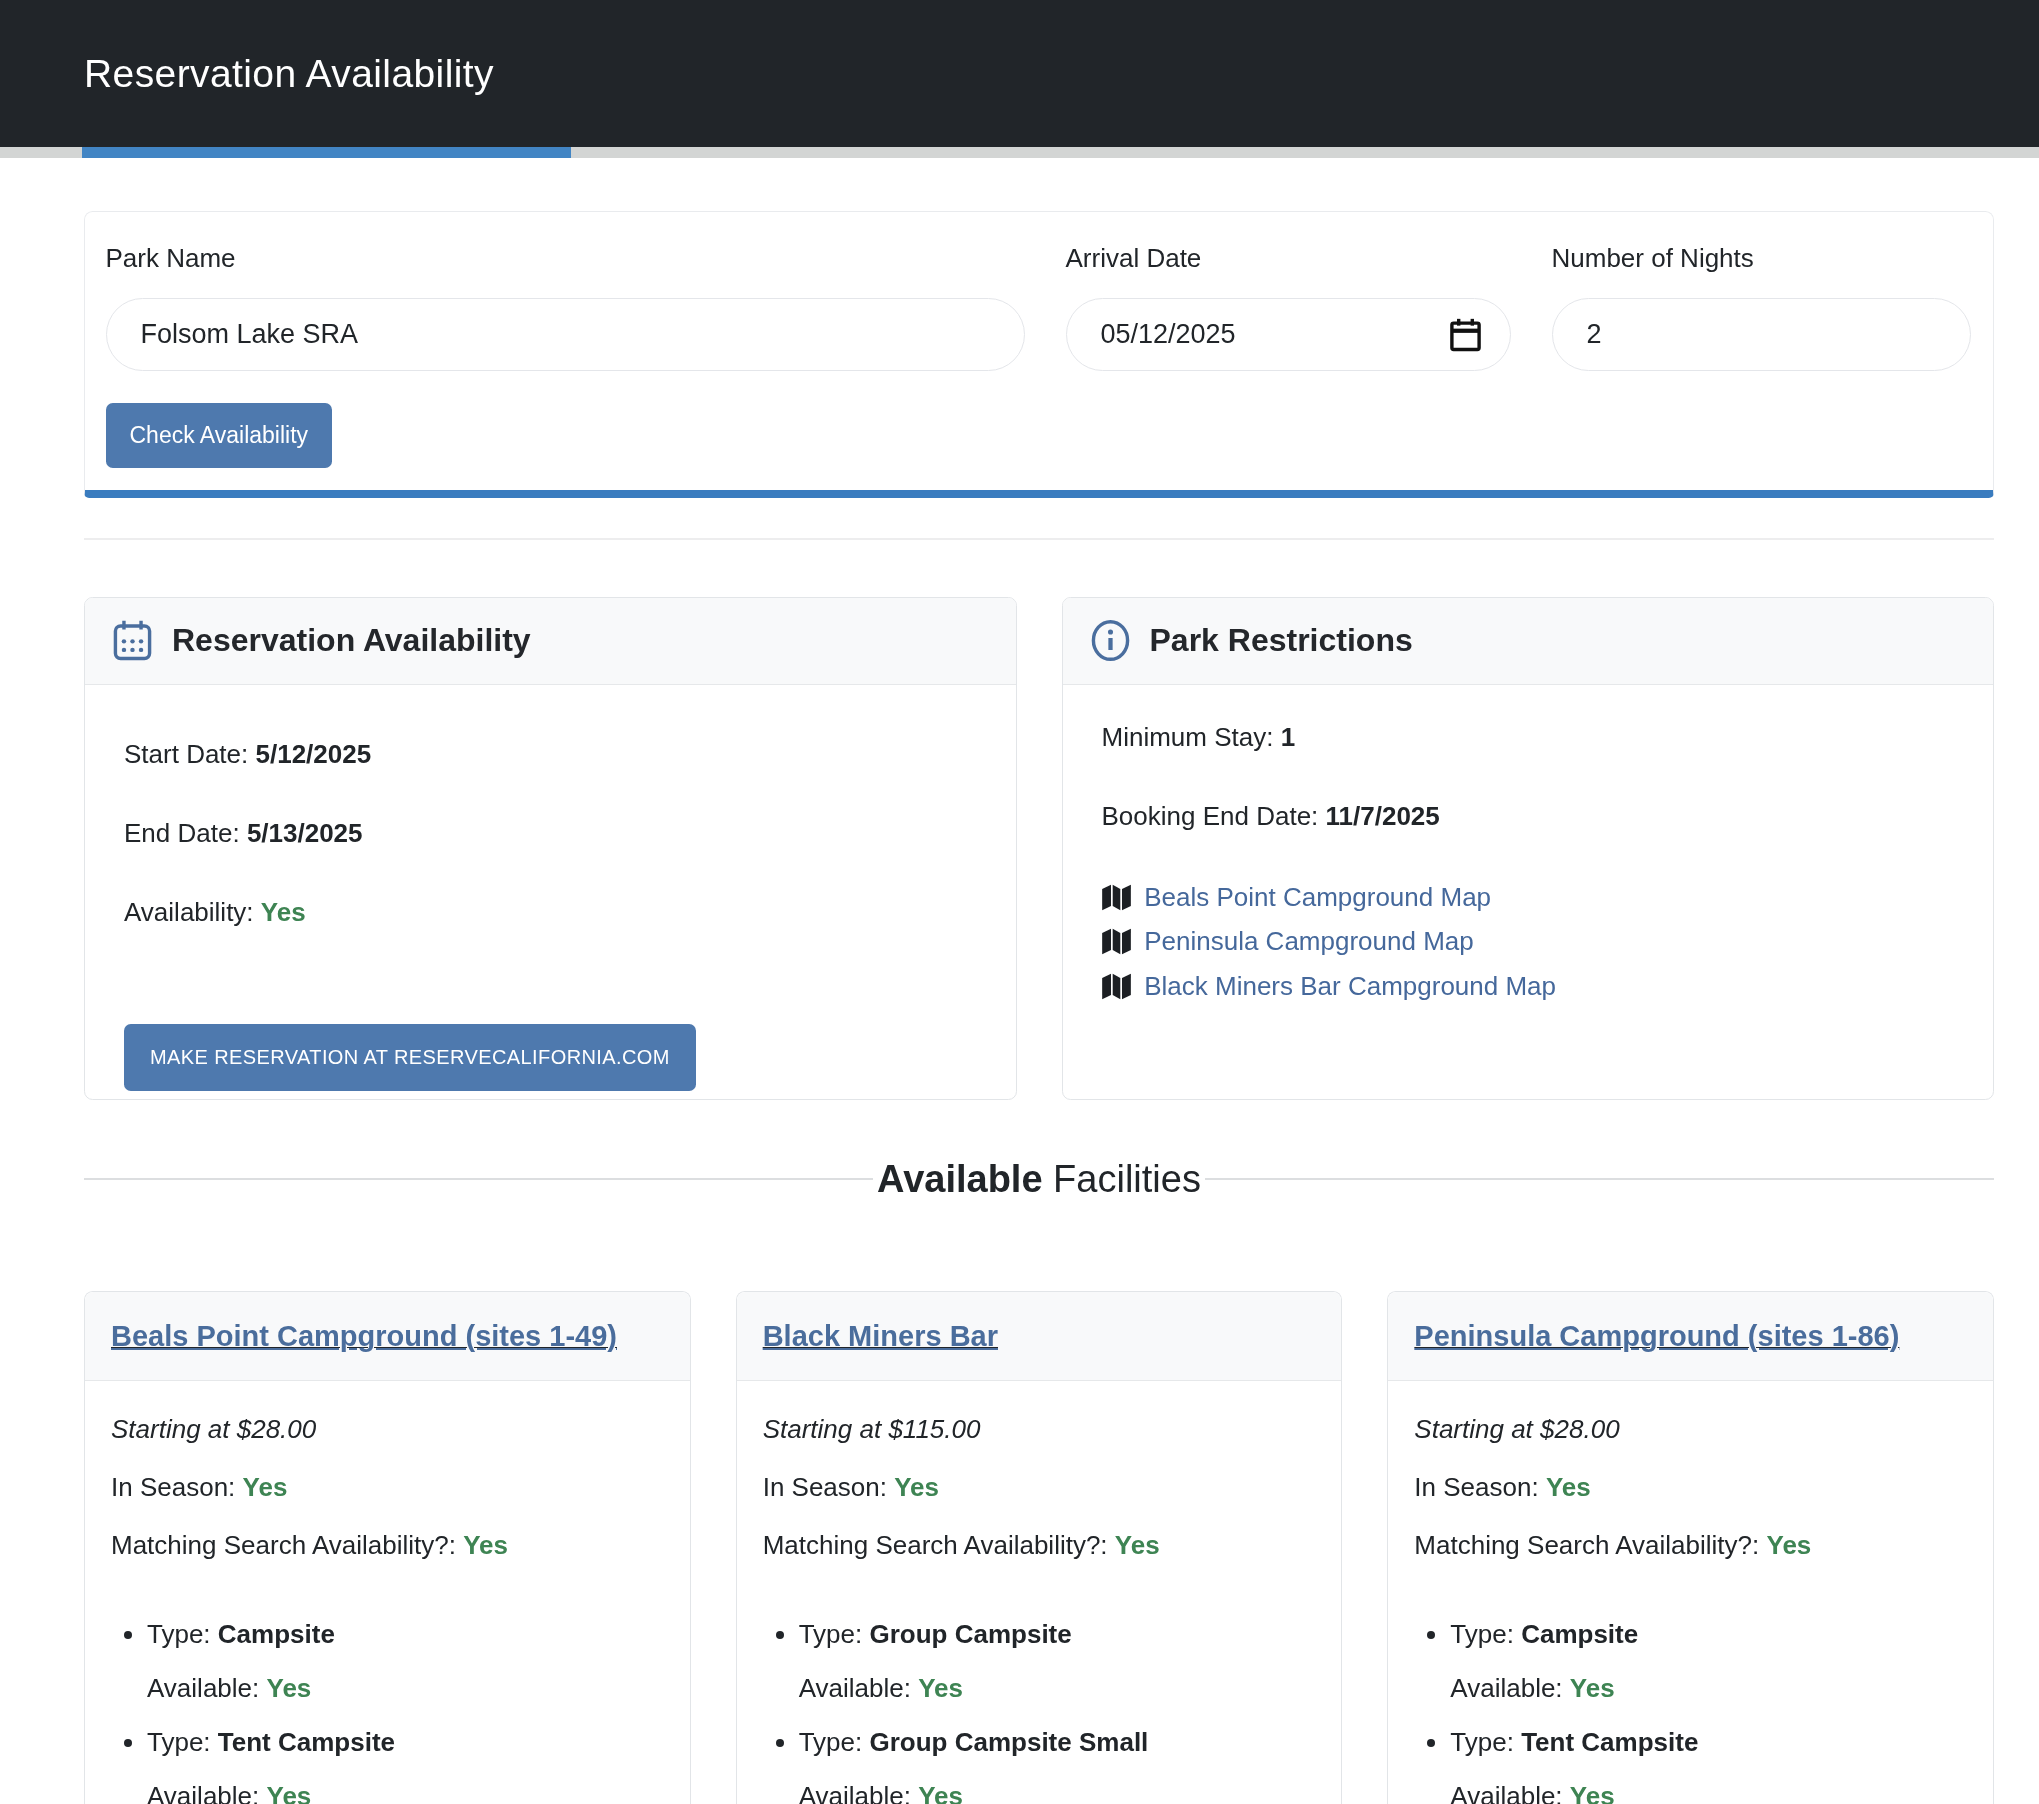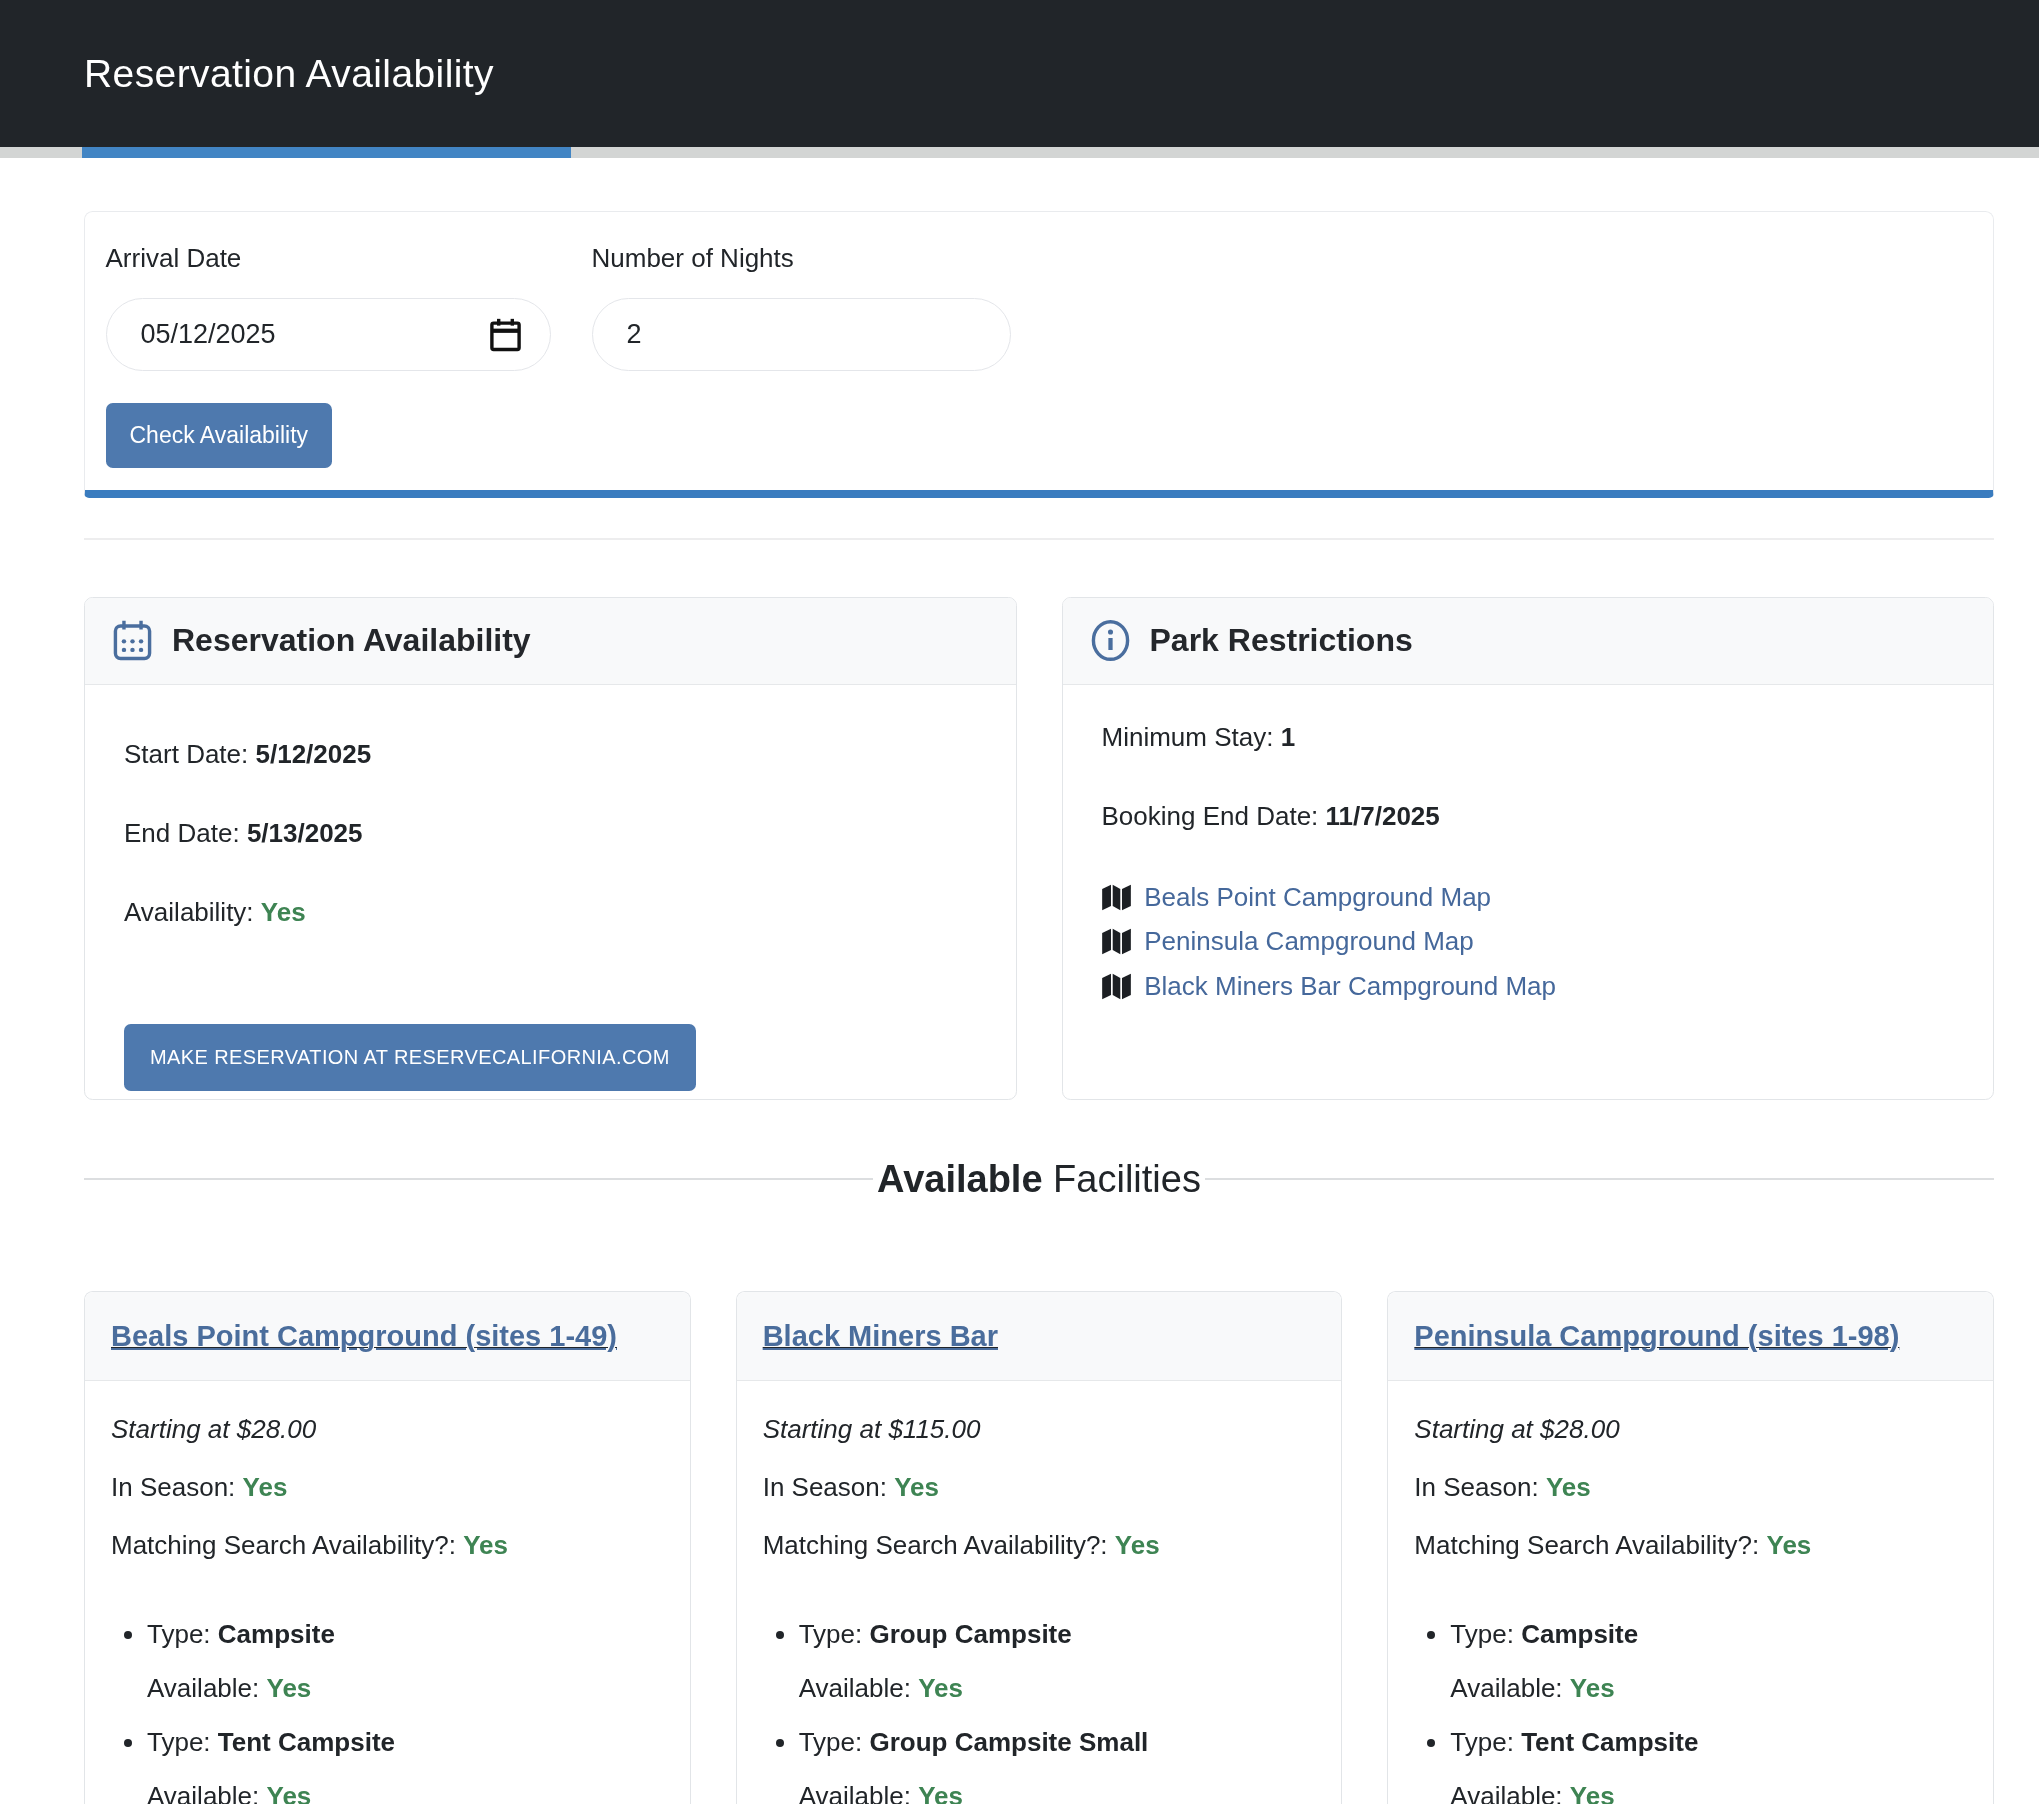--- a/index.html
+++ b/index.html
@@ -92,20 +92,26 @@
   <div class="title">Reservation Availability</div>
 </div>
 <div class="progress-track">
   <div class="progress-fill"></div>
 </div>
 
 <div class="container">
 
   <div class="search-card">
     <div class="field-row">
+      <div class="field field-park">
+        <label>Park Name</label>
+        <div class="input-wrap">
+          <input type="text" value="Folsom Lake SRA" style="">
+        </div>
+      </div>
       <div class="field field-arrival">
         <label>Arrival Date</label>
         <div class="input-wrap">
           <input type="text" value="05/12/2025" style="">
           <svg class="date-picker-icon" viewBox="0 0 38 40" fill="none" stroke="#111" stroke-width="4">
             <rect x="3" y="6" width="32" height="31" rx="2"></rect>
             <line x1="3" y1="15" x2="35" y2="15" stroke-width="5"></line>
             <line x1="11" y1="1" x2="11" y2="9"></line>
             <line x1="27" y1="1" x2="27" y2="9"></line>
           </svg>
@@ -265,21 +271,21 @@
           <li>
             <div><span>Type:</span> <span class="b">Group Campsite Small</span></div>
             <div><span>Available:</span> <span class="yes">Yes</span></div>
           </li>
         </ul>
       </div>
     </div>
 
     <div class="facility-card">
       <div class="facility-header">
-        <a class="facility-title">Peninsula Campground (sites 1-98)</a>
+        <a class="facility-title">Peninsula Campground (sites 1-86)</a>
       </div>
       <div class="facility-body">
         <div class="price-line">Starting at $28.00</div>
         <div class="fact-line">
           <span>In Season:</span>
           <span class="yes">Yes</span>
         </div>
         <div class="fact-line">
           <span>Matching Search Availability?:</span>
           <span class="yes">Yes</span>

